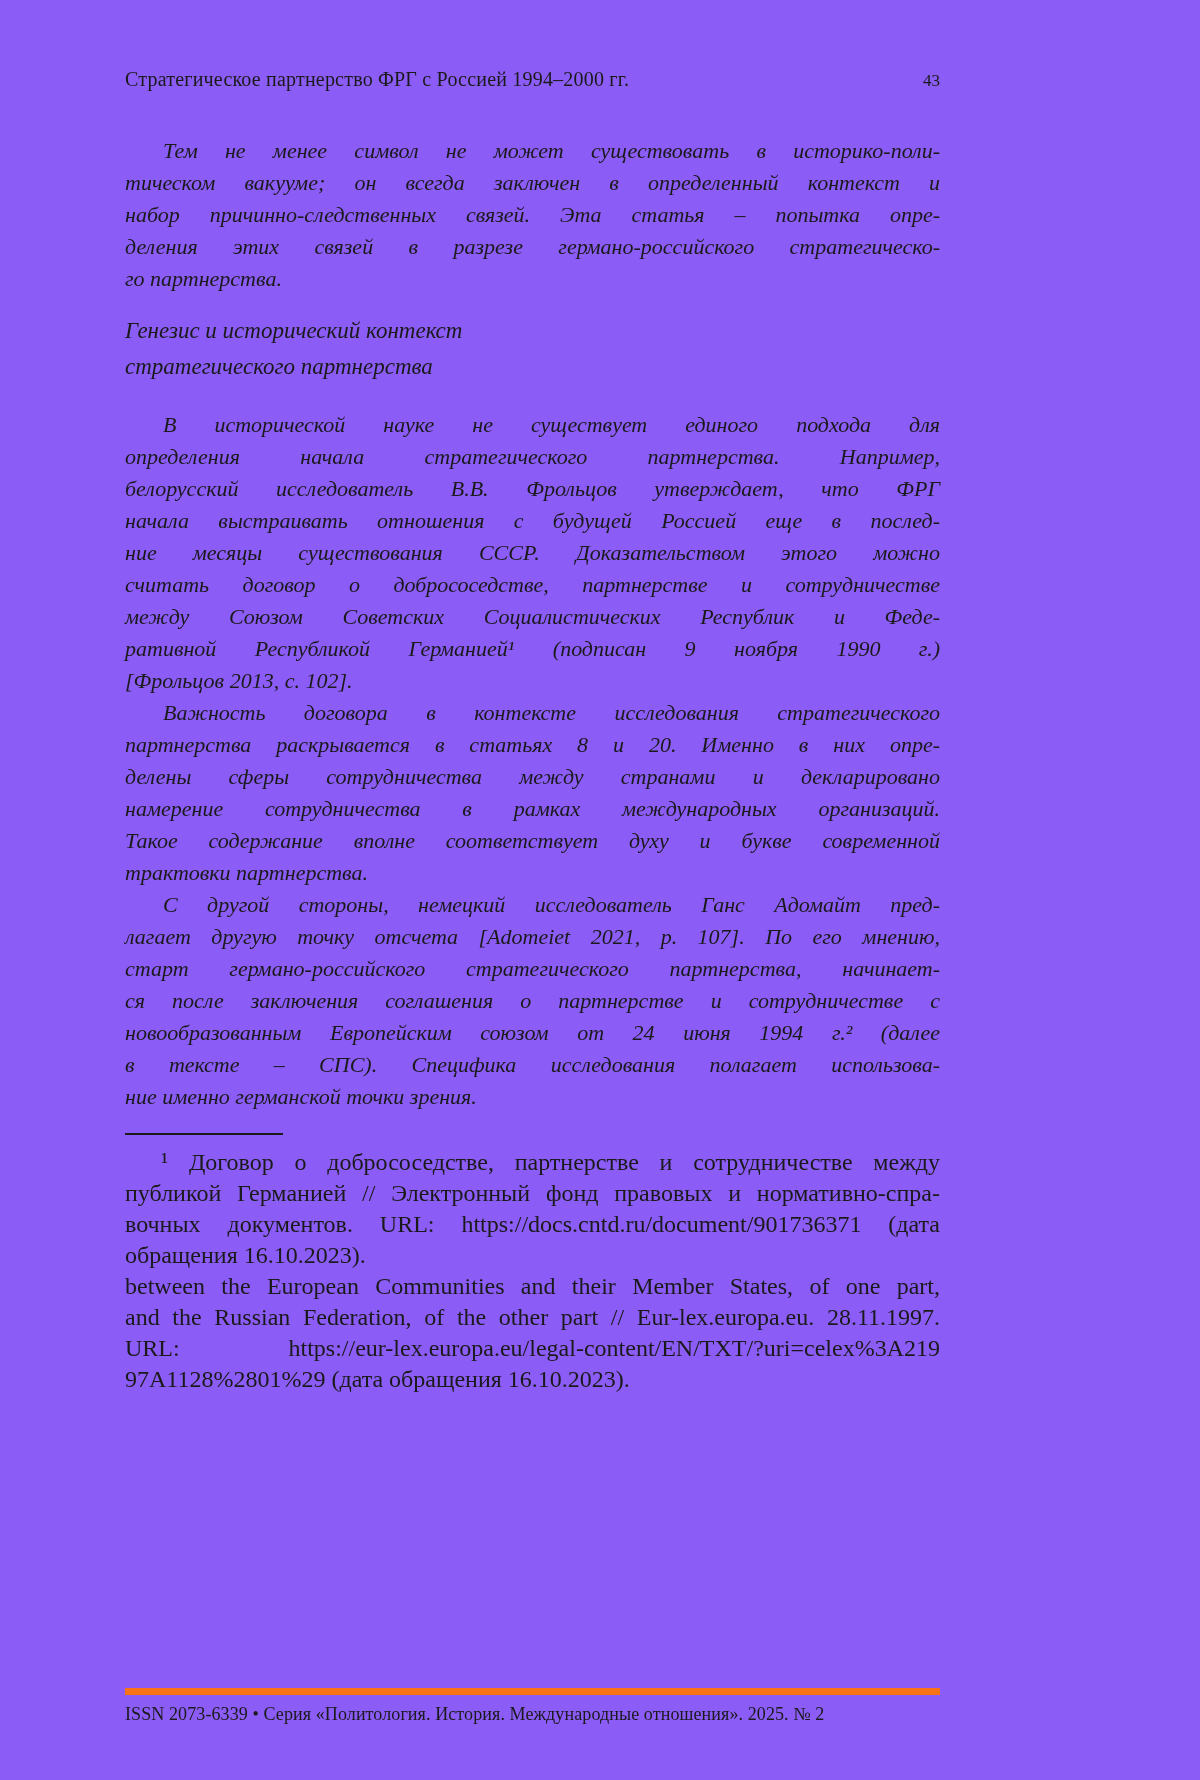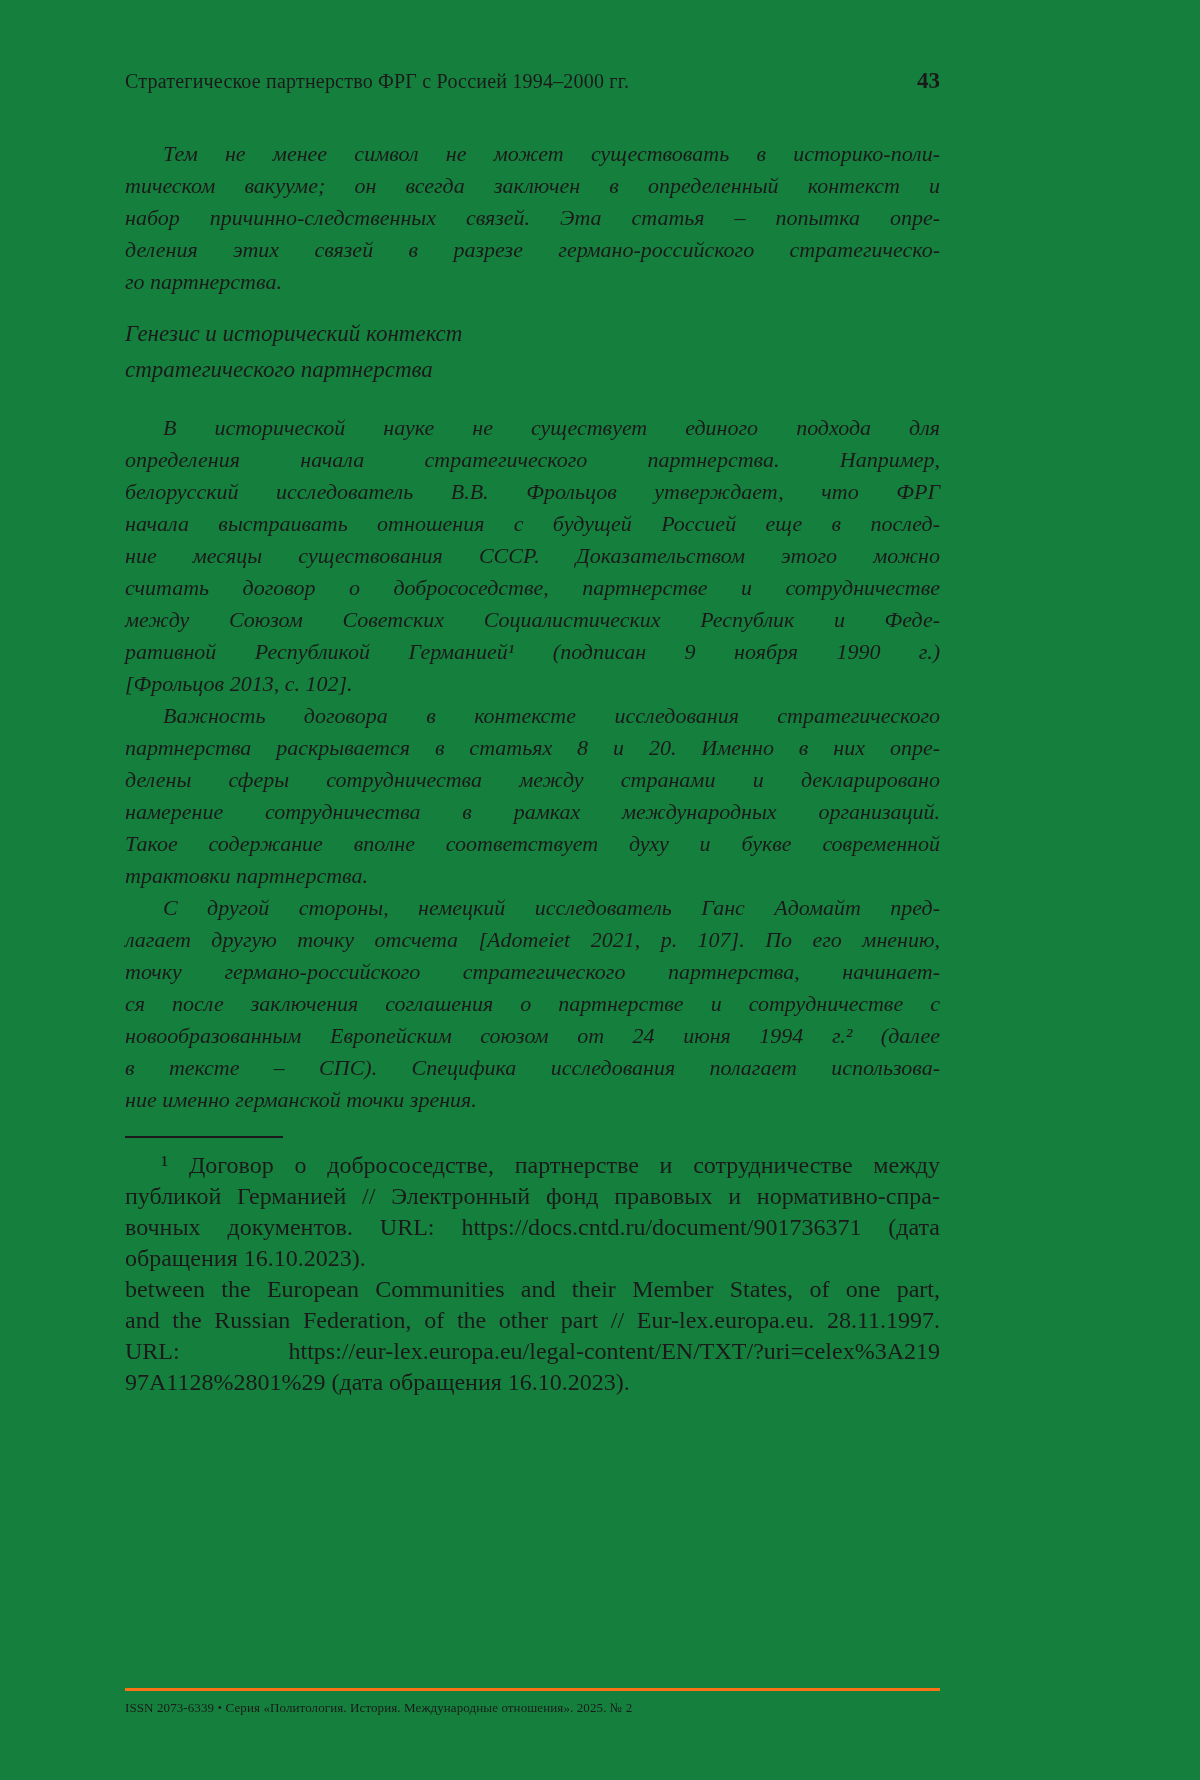--- a/index.html
+++ b/index.html
@@ -2,35 +2,35 @@
 <html lang="ru"><head>
 <meta charset="utf-8">
 <style>
   * { margin: 0; padding: 0; box-sizing: border-box; }
   html, body { background: #ffffff; }
 
   .page {
     position: relative;
     width: 1200px;
     height: 1780px;
-    background: #15803d;
+    background: #8b5cf6;
     color: #1a1a1a;
     font-family: "Liberation Serif", "DejaVu Serif", serif;
     padding: 68px 260px 0 125px;
     overflow: hidden;
   }
 
   .running-header {
     display: flex;
     justify-content: space-between;
     align-items: baseline;
     margin-bottom: 44px;
   }
   .running-title { font-size: 20px; letter-spacing: 0.2px; }
-  .page-number { font-size: 23px; font-weight: bold; }
+  .page-number { font-size: 17px; }
 
   .line {
     font-size: 22px;
     line-height: 32px;
   }
   .paragraph .line {
     text-align: justify;
     text-align-last: justify;
     font-style: italic;
   }
@@ -63,23 +63,23 @@
     text-align-last: justify;
   }
   .footnote .line.first { text-indent: 36px; }
   .footnote .line.last { text-align-last: left; }
 
   .page-footer {
     position: absolute;
     left: 125px;
     top: 1688px;
     width: 815px;
-    border-top: 3px solid #f97316;
+    border-top: 7px solid #f97316;
     padding-top: 9px;
-    font-size: 13px;
+    font-size: 18px;
     letter-spacing: 0.1px;
   }
 </style>
 </head>
 <body>
 
 <div class="page">
 
   <header class="running-header">
     <span class="running-title">Стратегическое партнерство ФРГ с Россией 1994–2000 гг.</span>
@@ -118,21 +118,21 @@
         <div class="line">партнерства раскрывается в статьях 8 и 20. Именно в них опре-</div>
         <div class="line">делены сферы сотрудничества между странами и декларировано</div>
         <div class="line">намерение сотрудничества в рамках международных организаций.</div>
         <div class="line">Такое содержание вполне соответствует духу и букве современной</div>
         <div class="line last">трактовки партнерства.</div>
       </section>
 
     <section class="paragraph">
         <div class="line first">С другой стороны, немецкий исследователь Ганс Адомайт пред-</div>
         <div class="line">лагает другую точку отсчета [Adomeiet 2021, p. 107]. По его мнению,</div>
-        <div class="line">точку германо-российского стратегического партнерства, начинает-</div>
+        <div class="line">старт германо-российского стратегического партнерства, начинает-</div>
         <div class="line">ся после заключения соглашения о партнерстве и сотрудничестве с</div>
         <div class="line">новообразованным Европейским союзом от 24 июня 1994 г.² (далее</div>
         <div class="line">в тексте – СПС). Специфика исследования полагает использова-</div>
         <div class="line last">ние именно германской точки зрения.</div>
       </section>
 
     <div class="footnote-rule"></div>
 
     <section>
       <div class="footnote">

